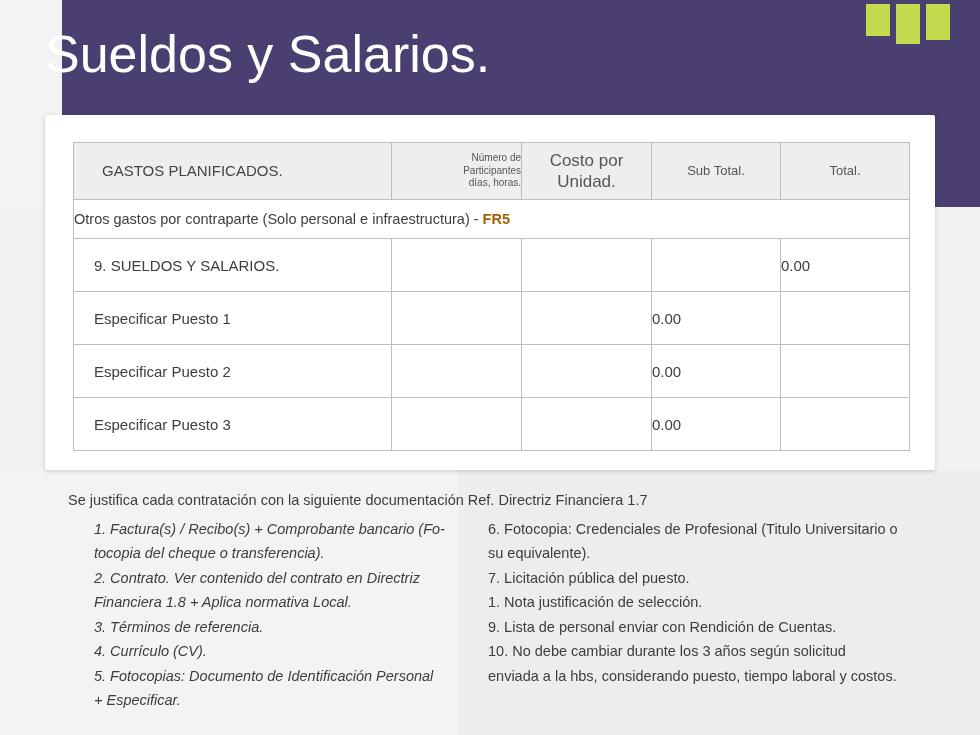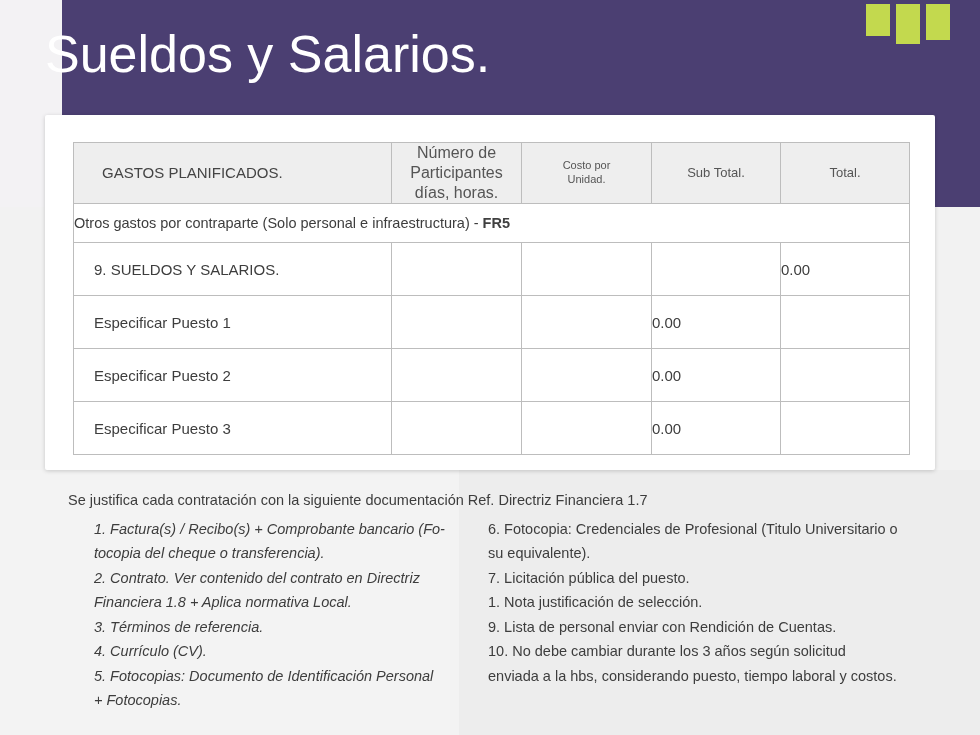--- a/index.html
+++ b/index.html
@@ -101,32 +101,32 @@
     text-align: center;
     font-size: 13px;
     line-height: 1.25;
   }
   .head-row td.head-main {
     text-align: left;
     padding-left: 28px;
     font-size: 15px;
     color: #444444;
   }
-  .head-row td.head-num { font-size: 16px; }
-  .head-row td.head-cost { font-size: 11px; }
+  .head-row td.head-num { font-size: 10px; text-align: right; }
+  .head-row td.head-cost { font-size: 17px; }
 
   .note-row td {
     border: none;
     height: 38px;
     padding-left: 20px;
     font-size: 14.5px;
     color: #3d3d3d;
   }
   .note-row strong {
-    color: #404040;
+    color: #a16207;
     font-weight: bold;
   }
 
   .data-row td {
     height: 52px;
     font-size: 15px;
     color: #3d3d3d;
   }
   .data-row td.label {
     padding-left: 20px;
@@ -260,21 +260,21 @@
 <div class="notes-intro">Se justifica cada contratación con la siguiente documentación Ref. Directriz Financiera 1.7</div>
 
 <div class="notes-col left">
   <p>1. Factura(s) / Recibo(s) + Comprobante bancario (Fo-</p>
   <p>tocopia del cheque o transferencia).</p>
   <p>2. Contrato. Ver contenido del contrato en Directriz</p>
   <p>Financiera 1.8 + Aplica normativa Local.</p>
   <p>3. Términos de referencia.</p>
   <p>4. Currículo (CV).</p>
   <p>5. Fotocopias: Documento de Identificación Personal</p>
-  <p>+ Fotocopias.</p>
+  <p>+ Especificar.</p>
 </div>
 
 <div class="notes-col right">
   <p>6. Fotocopia: Credenciales de Profesional (Titulo Universitario o</p>
   <p>su equivalente).</p>
   <p>7. Licitación pública del puesto.</p>
   <p>1. Nota  justificación de selección.</p>
   <p>9. Lista de personal enviar con Rendición de Cuentas.</p>
   <p>10. No debe cambiar durante los 3 años según solicitud</p>
   <p>enviada a la hbs, considerando puesto, tiempo laboral y costos.</p>

